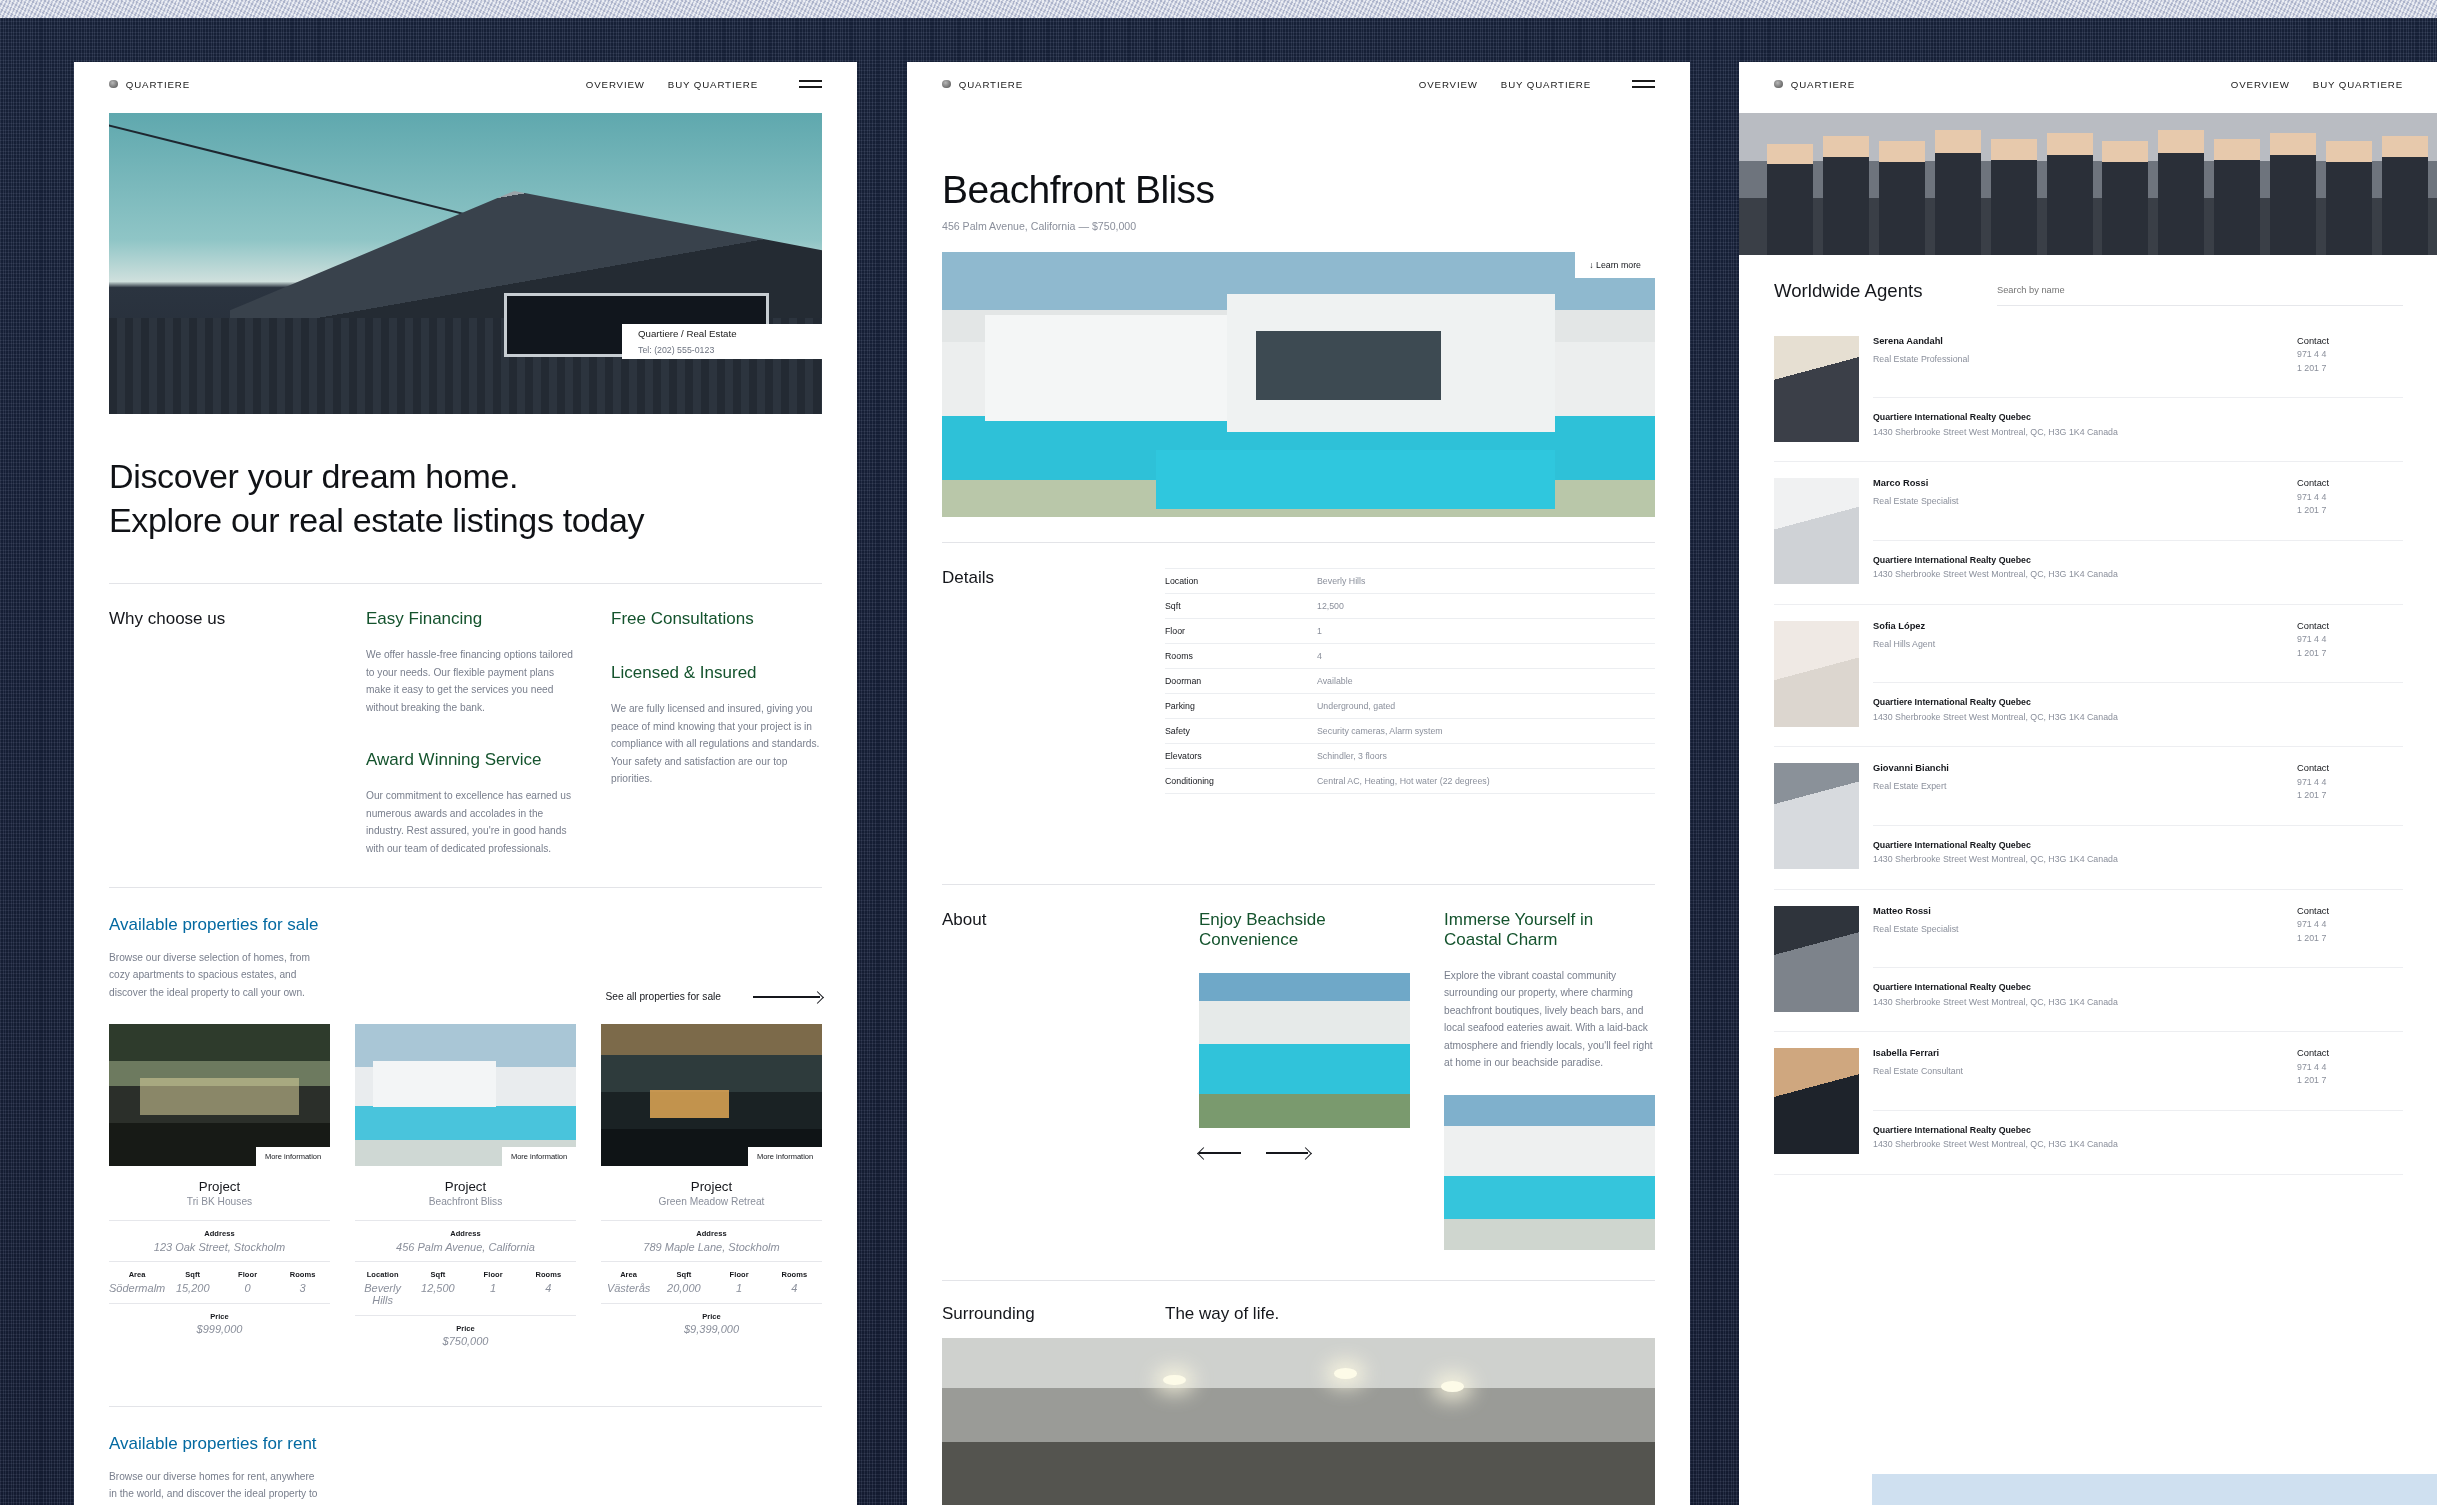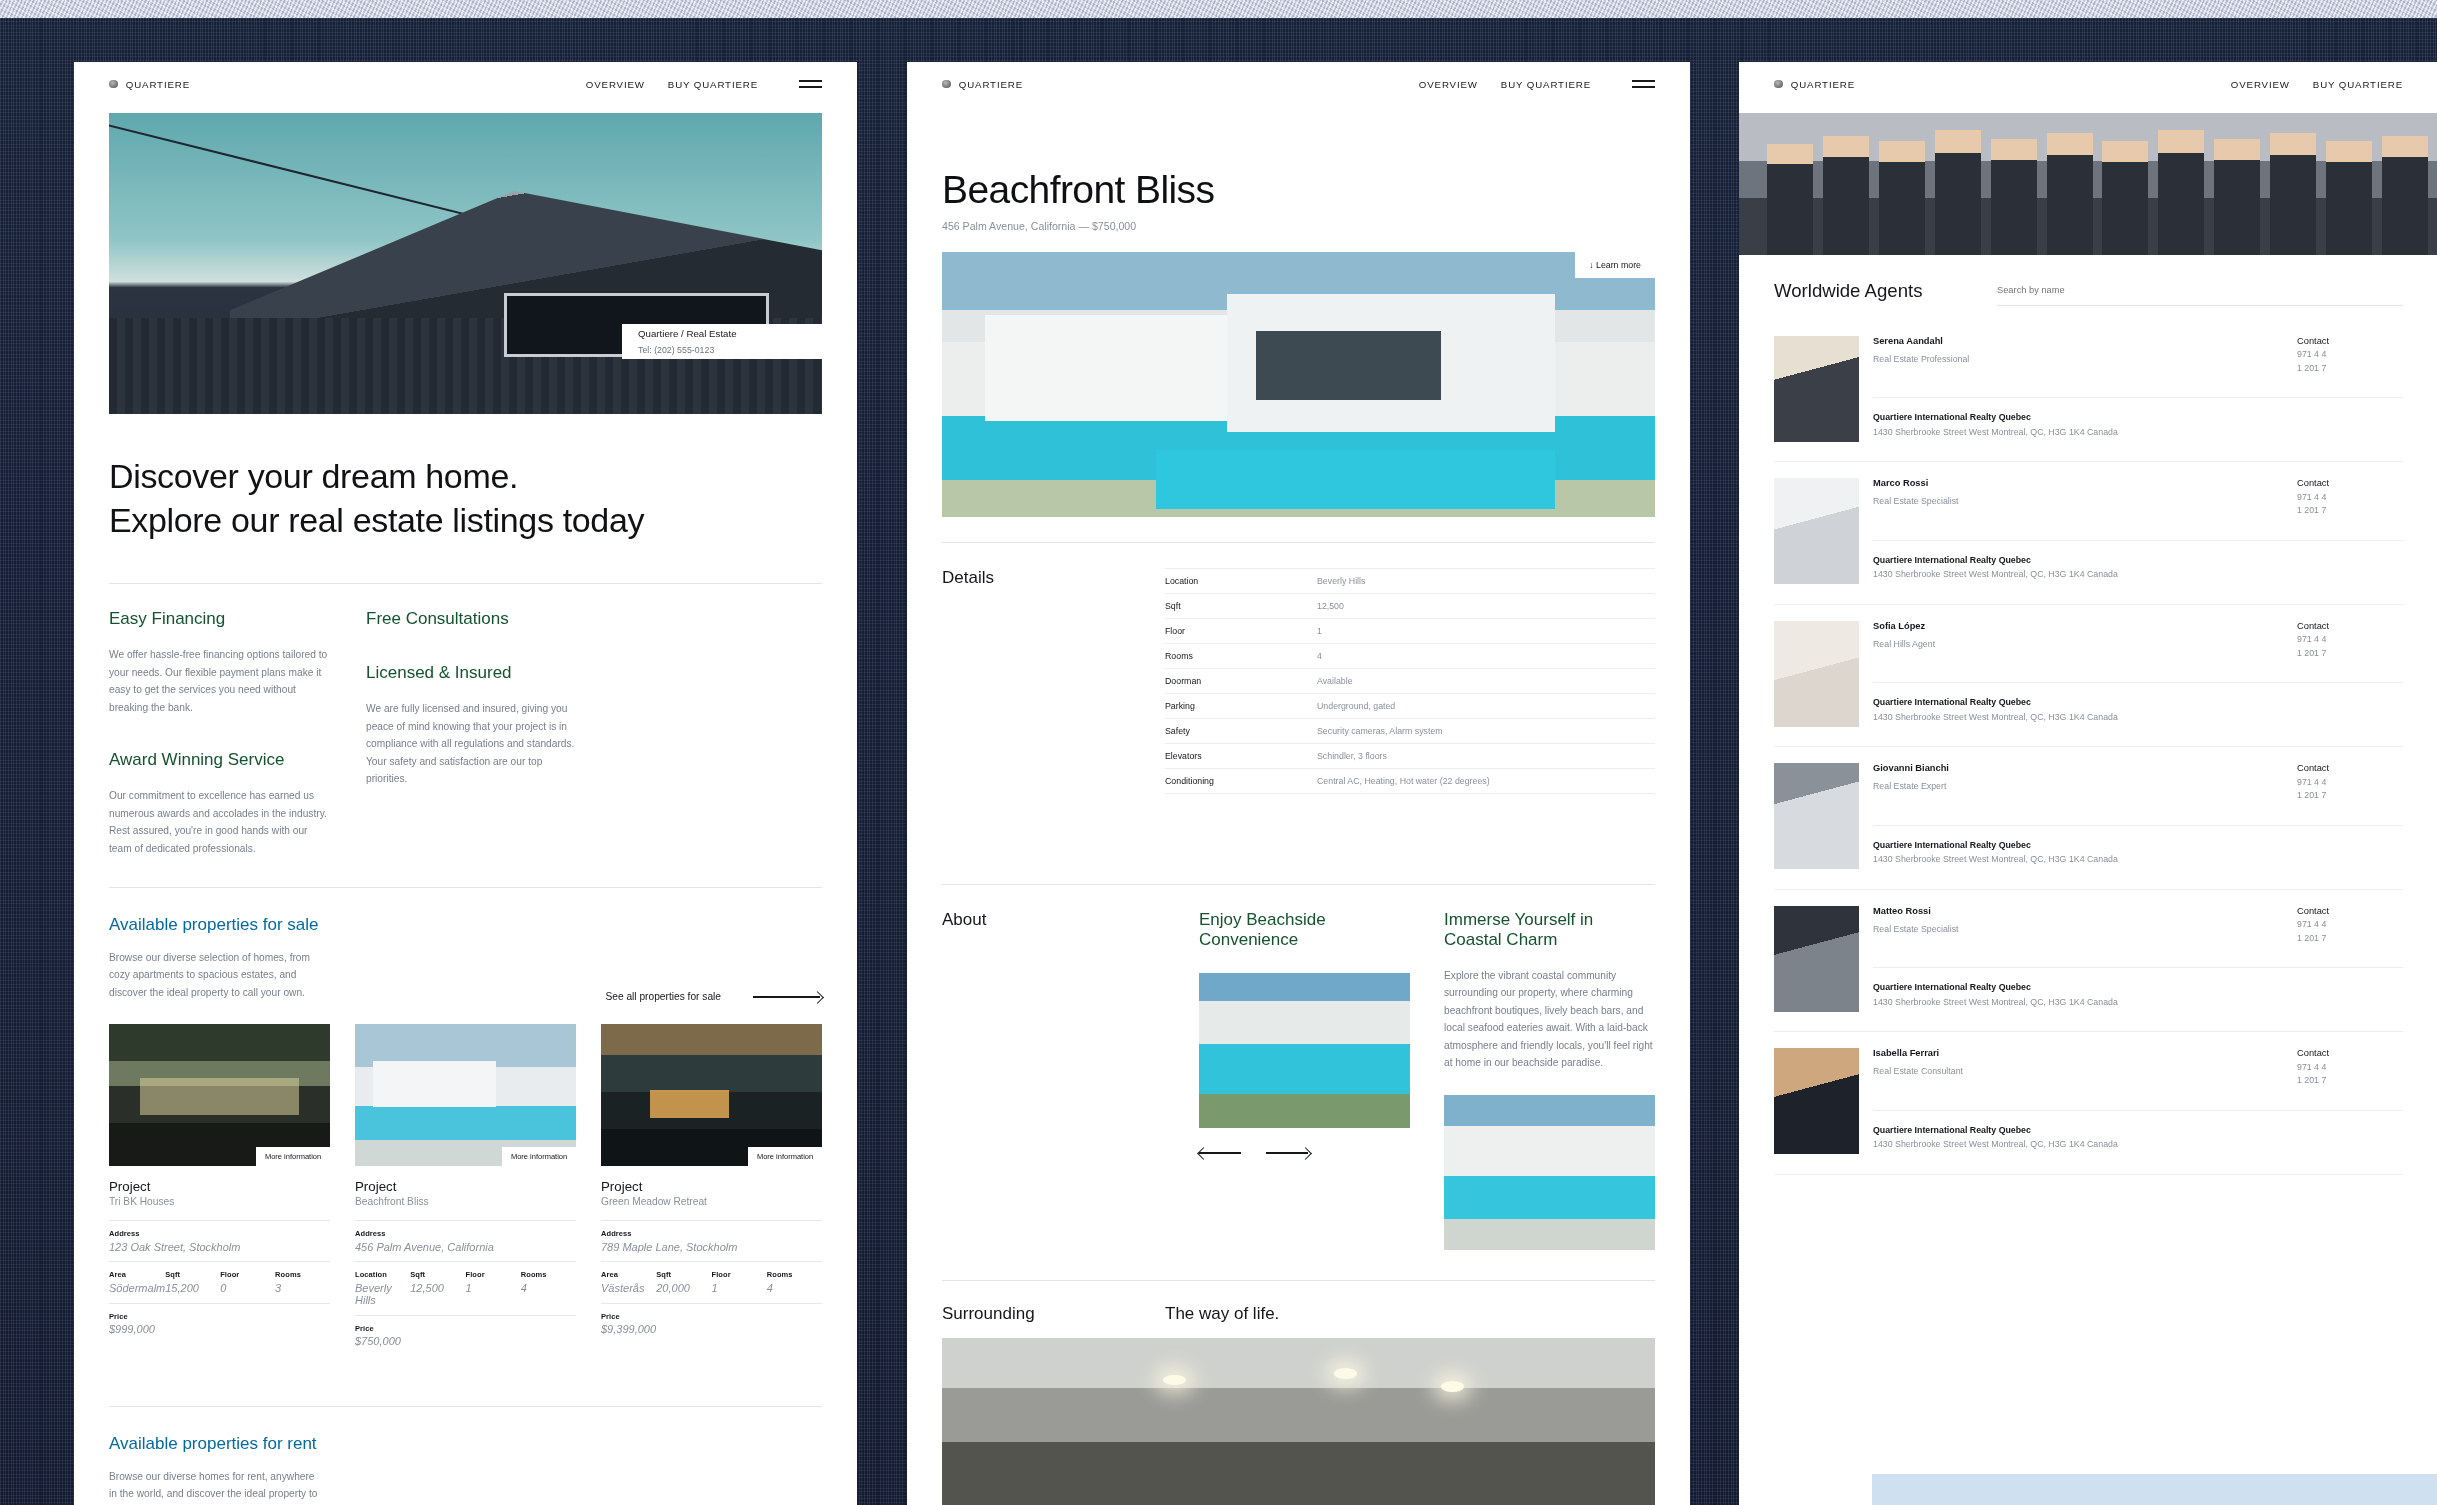--- a/index.html
+++ b/index.html
@@ -106,21 +106,21 @@
   .listhead h3 { font-size: 17px; font-weight:400; color:#0369a1; grid-column:1 / -1; margin-bottom: 14px;}
   .listhead .desc { font-size: 10.2px; line-height:1.72; color:#787e8c; max-width: 212px;}
   .seeall { display:flex; align-items:flex-end; justify-content:flex-end; gap:32px; }
   .seeall .lbl { font-size: 10.2px; color:#15171c; cursor:pointer; }
   .arrow { width:69px; height:10.6px; position:relative; }
   .arrow:before { content:""; position:absolute; left:0; top:5.3px; width:67px; height:1.3px; background:#15171c;}
   .arrow:after { content:""; position:absolute; right:0; top:1.8px; width:8px; height:8px;
     border-top:1.3px solid #15171c; border-right:1.3px solid #15171c; transform: rotate(45deg); }
 
   
-  .cards { margin: 8.8px 35px 0 35px; display:grid; grid-template-columns: repeat(3,1fr); column-gap: 25px; }
+  .cards { margin: 8.8px 35px 0 35px; display:grid; grid-template-columns: repeat(3,1fr); column-gap: 25px; text-align: center; }
   .card-img { height: 142px; position:relative; overflow:hidden; }
   .ci-1 { background: linear-gradient(180deg,#2e3b2c 0 26%, #6d7a5f 26% 44%, #2b2f2a 44% 70%, #171a16 70% 100%); }
   .ci-1:after{content:"";position:absolute;left:14%;top:38%;width:72%;height:26%;background:#d9cf9a;opacity:.55;}
   .ci-2 { background: linear-gradient(180deg,#a9c6d6 0 30%, #e9ecee 30% 58%, #49c4dc 58% 82%, #cfd8d4 82% 100%); }
   .ci-2:after{content:"";position:absolute;left:8%;top:26%;width:56%;height:32%;background:#f3f5f6;}
   .ci-3 { background: linear-gradient(180deg,#7c6a4a 0 22%, #2e3b3c 22% 48%, #1a2224 48% 74%, #0f1416 74% 100%); }
   .ci-3:after{content:"";position:absolute;left:22%;top:46%;width:36%;height:20%;background:#e0a755;opacity:.85;}
   .more-info {
     position:absolute; right:0; bottom:0; background:#fff; font-size:7.5px;
     color:#15171c; padding:5.3px 8.8px; cursor:pointer;
@@ -230,20 +230,21 @@
   </div>
 
   <div class="headline">
     <div>Discover your dream home.</div>
     <div>Explore our real estate listings today</div>
   </div>
 
   <div style="height:41px"></div>
   <div class="rule"></div>
   <div class="sec">
+    <div class="sec-title">Why choose us</div>
     <div>
       <div class="blk">
         <div class="blk-h">Easy Financing</div>
         <div class="blk-p">We offer hassle-free financing options tailored to your needs. Our flexible payment plans make it easy to get the services you need without breaking the bank.</div>
       </div>
       <div class="blk">
         <div class="blk-h">Award Winning Service</div>
         <div class="blk-p">Our commitment to excellence has earned us numerous awards and accolades in the industry. Rest assured, you're in good hands with our team of dedicated professionals.</div>
       </div>
     </div>

